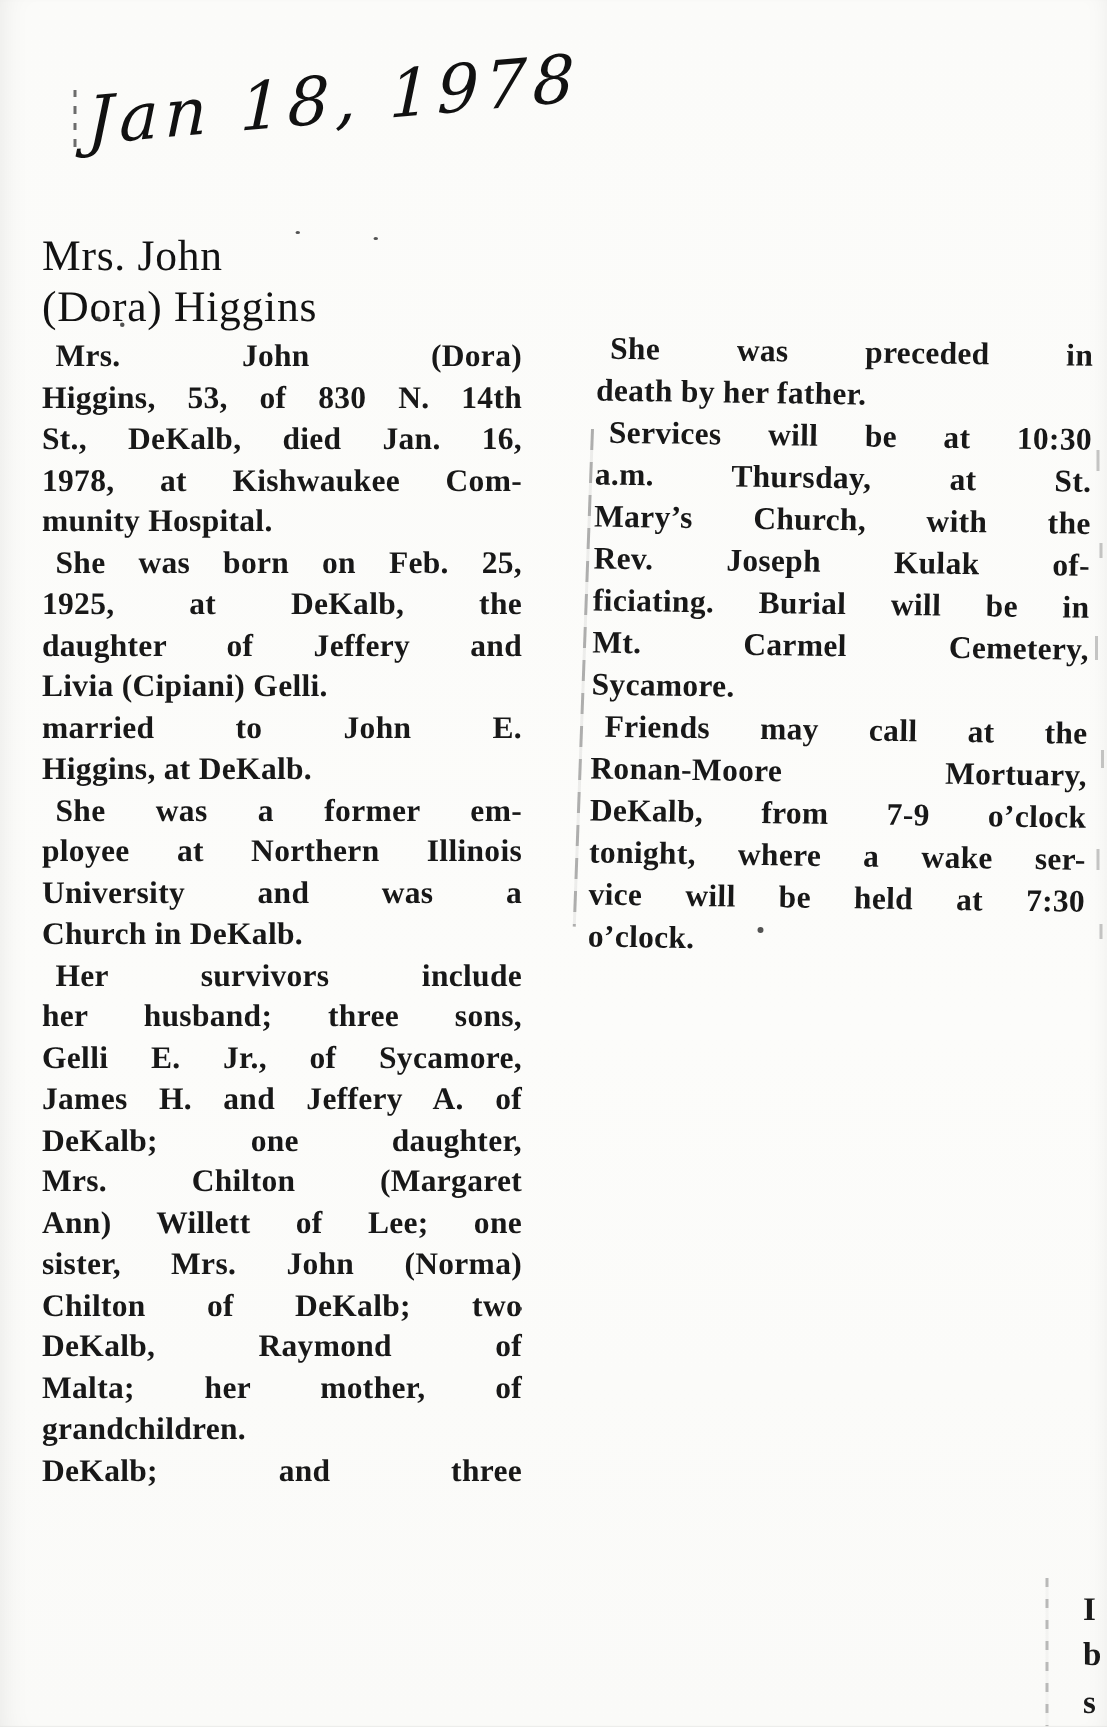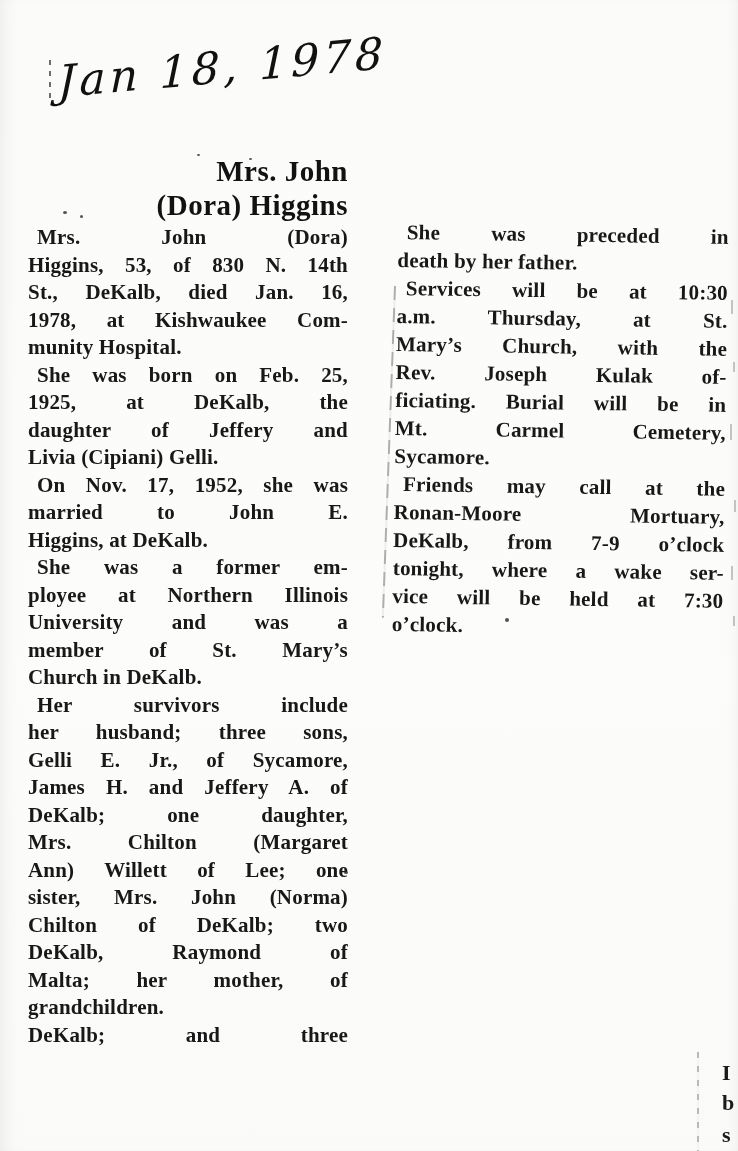--- a/index.html
+++ b/index.html
@@ -11,21 +11,21 @@
     box-shadow: inset 16px 0 22px -18px rgba(0,0,0,.10), inset -10px 0 16px -12px rgba(0,0,0,.08);
   }
   .handwritten {
     position:absolute; left:58px; top:56px;
     font-family:"DejaVu Serif", serif; font-style:italic; font-weight:400;
     font-size:44px; letter-spacing:4px; white-space:nowrap; color:#111;
     transform:rotate(-5deg) skewX(-6deg); transform-origin:0 60%;
   }
   .headline {
     position:absolute; left:28px; top:154px; width:320px;
-    text-align:right; font-weight:700; font-size:29px; line-height:34px; letter-spacing:.5px; color:#121212;
+    text-align:left; font-weight:400; font-size:29px; line-height:34px; letter-spacing:.5px; color:#121212;
   }
   .col { position:absolute; font-size:21px; font-weight:700; letter-spacing:.2px; color:#181818; }
   .col-left  { left:28px;  top:224px; width:320px; line-height:27.5px; }
   .col-right { left:398px; top:218px; width:331px; line-height:28px; transform:rotate(.85deg); transform-origin:0 0; }
   .tline { text-align:justify; text-align-last:justify; }
   .tline.last { text-align-last:left; }
   .tline.first { text-indent:9px; }
   .divider-rule {
     position:absolute; left:394px; top:286px; width:1.5px; height:332px;
     background:repeating-linear-gradient(180deg, rgba(110,110,110,.55) 0 14px, rgba(150,150,150,.15) 14px 22px);
@@ -65,29 +65,27 @@
         <div class="tline">1978, at Kishwaukee Com-</div>
         <div class="tline last">munity Hospital.</div>
       </div>
       <div class="para">
         <div class="tline first">She was born on Feb. 25,</div>
         <div class="tline">1925, at DeKalb, the</div>
         <div class="tline">daughter of Jeffery and</div>
         <div class="tline last">Livia (Cipiani) Gelli.</div>
       </div>
       <div class="para">
-        <div class="tline first">On Nov. 17, 1952, she was</div>
         <div class="tline">married to John E.</div>
         <div class="tline last">Higgins, at DeKalb.</div>
       </div>
       <div class="para">
         <div class="tline first">She was a former em-</div>
         <div class="tline">ployee at Northern Illinois</div>
         <div class="tline">University and was a</div>
-        <div class="tline">member of St. Mary’s</div>
         <div class="tline last">Church in DeKalb.</div>
       </div>
       <div class="para">
         <div class="tline first">Her survivors include</div>
         <div class="tline">her husband; three sons,</div>
         <div class="tline">Gelli E. Jr., of Sycamore,</div>
         <div class="tline">James H. and Jeffery A. of</div>
         <div class="tline">DeKalb; one daughter,</div>
         <div class="tline">Mrs. Chilton (Margaret</div>
         <div class="tline">Ann) Willett of Lee; one</div>

